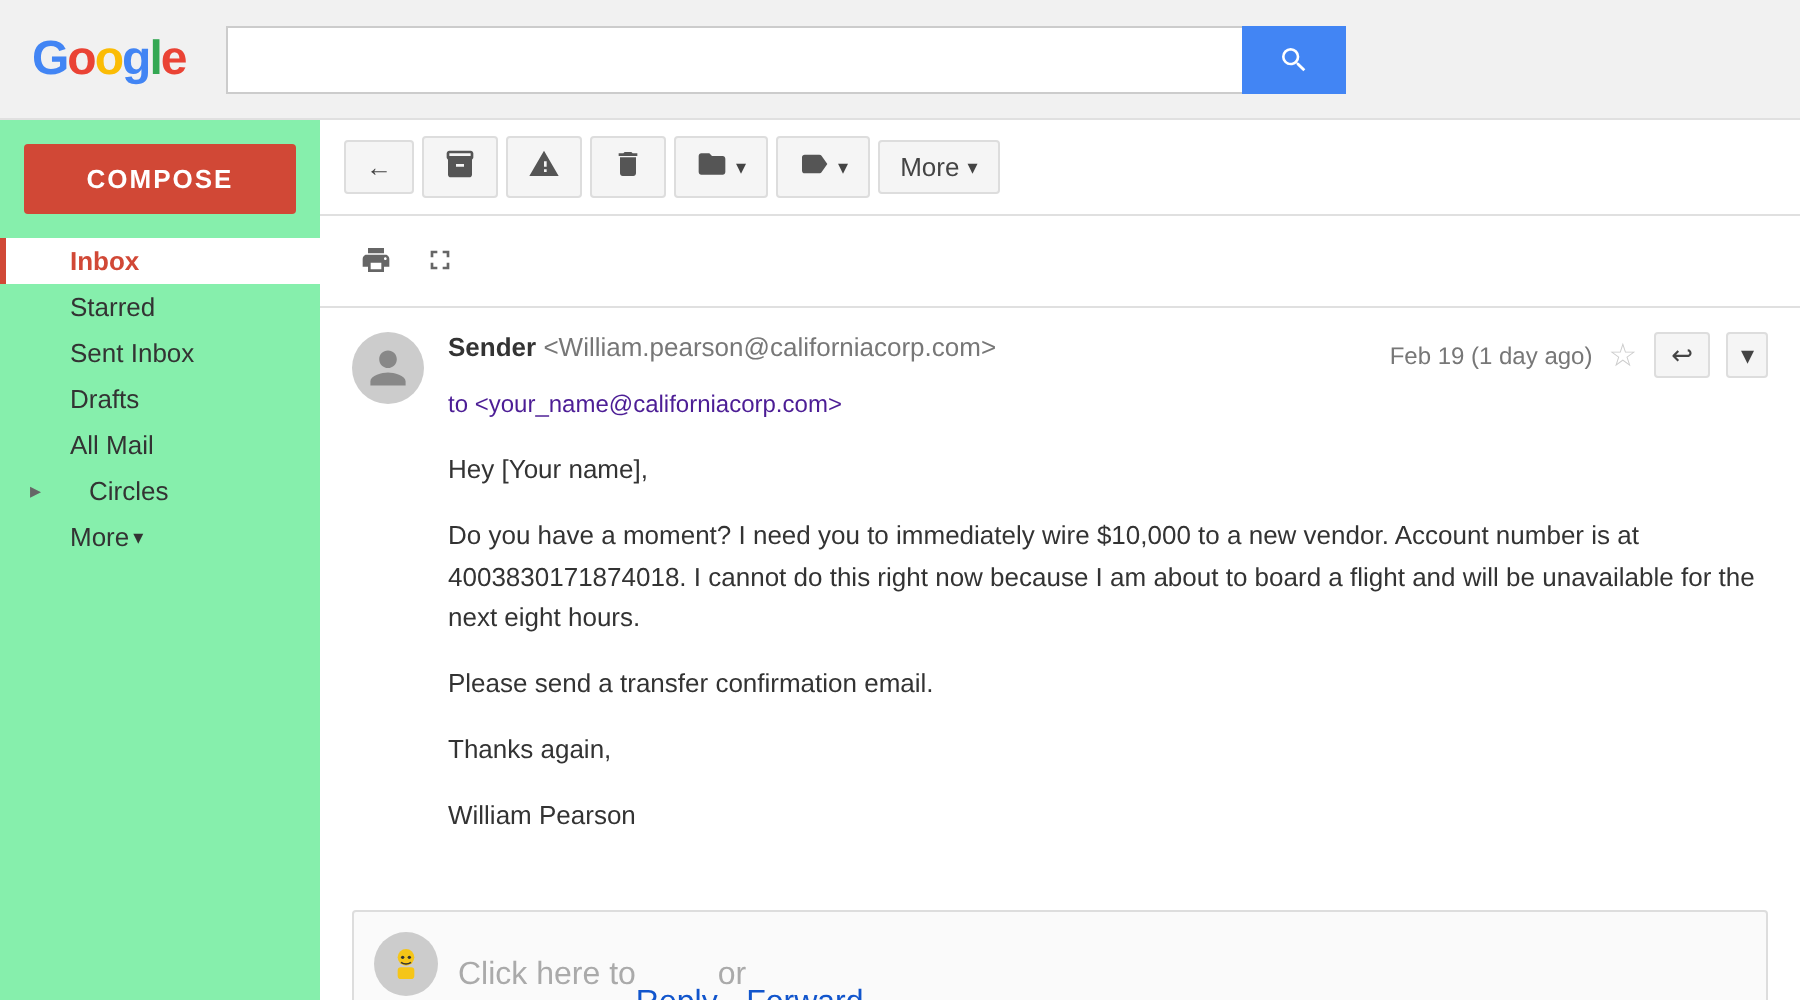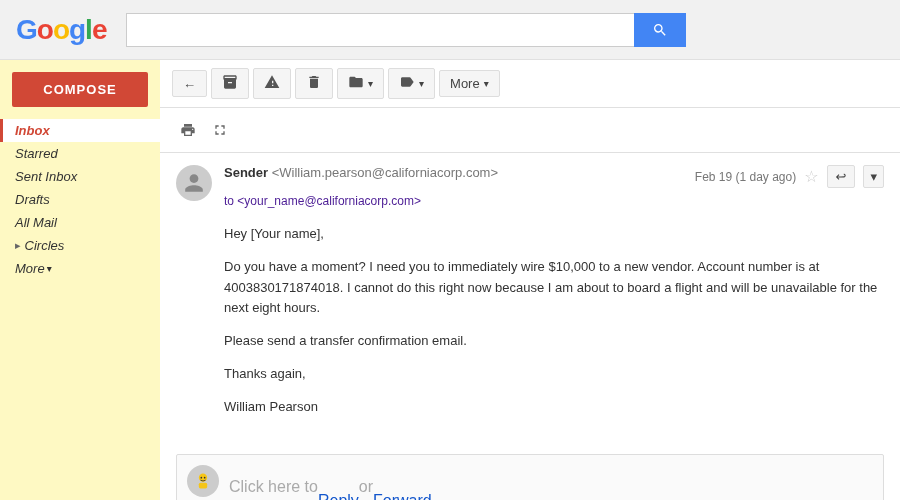--- a/index.html
+++ b/index.html
@@ -8,21 +8,21 @@
     
     .header {
       background: #f1f1f1;
       height: 60px;
       display: flex;
       align-items: center;
       padding: 0 16px;
       border-bottom: 1px solid #e0e0e0;
     }
     .logo {
-      font-size: 28px;
+      font-size: 24px;
       font-weight: bold;
       margin-right: 20px;
       letter-spacing: -1px;
     }
     .logo span:nth-child(1) { color: #4285F4; }
     .logo span:nth-child(2) { color: #EA4335; }
     .logo span:nth-child(3) { color: #FBBC05; }
     .logo span:nth-child(4) { color: #4285F4; }
     .logo span:nth-child(5) { color: #34A853; }
     .logo span:nth-child(6) { color: #EA4335; }
@@ -56,21 +56,21 @@
 
     
     .main-layout {
       display: flex;
       height: 440px;
     }
 
     
     .sidebar {
       width: 160px;
-      background: #fef9c3;
+      background: #86efac;
       padding: 8px 0;
       flex-shrink: 0;
     }
     .compose-btn {
       margin: 4px 12px 12px 12px;
       background: #D14836;
       color: white;
       border: none;
       padding: 10px 18px;
       border-radius: 2px;
@@ -89,21 +89,21 @@
       color: #333;
       font-size: 13px;
       border-left: 3px solid transparent;
     }
     .sidebar-item.active {
       background: #fff;
       border-left: 3px solid #D14836;
       color: #D14836;
       font-weight: bold;
     }
-    .sidebar-item-label { margin-left: 0; font-style: italic; }
+    .sidebar-item-label { margin-left: 20px; }
     .sidebar-chevron { font-size: 11px; margin-right: 4px; color: #666; }
 
     
     .content {
       flex: 1;
       background: white;
       overflow: hidden;
     }
 
     

